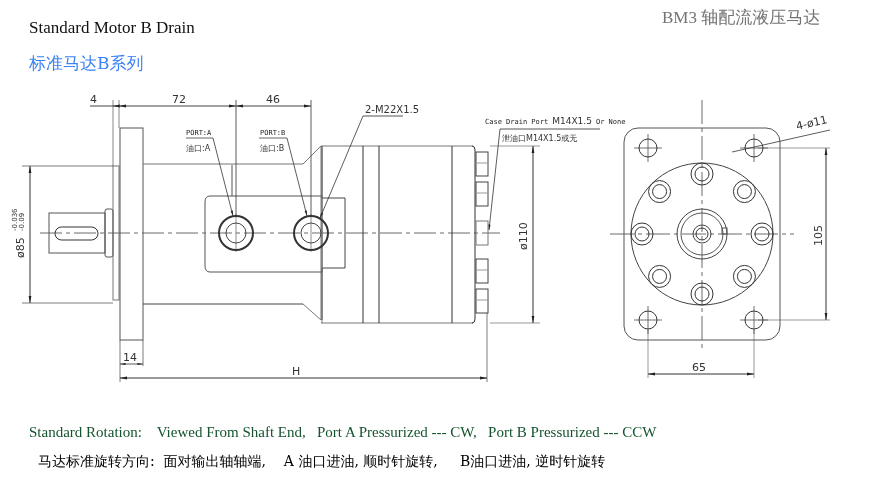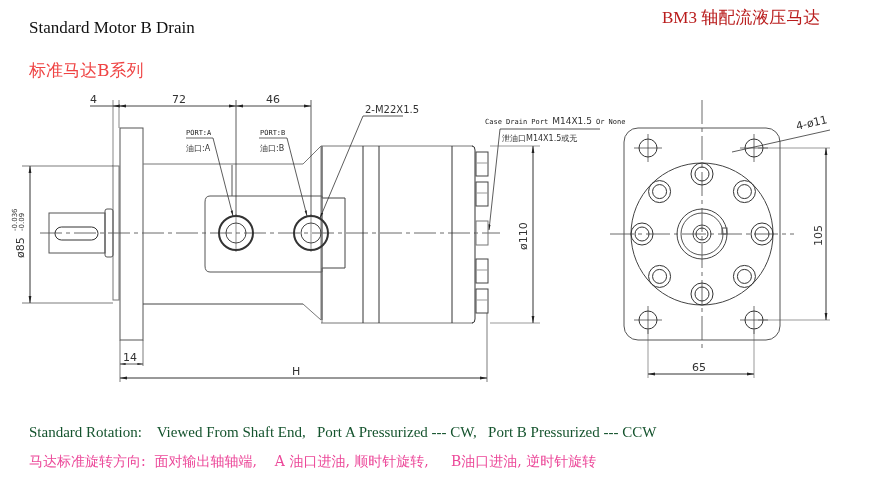--- a/index.html
+++ b/index.html
@@ -1,21 +1,21 @@
 <!DOCTYPE html>
 <html><head>
   <meta charset="utf-8">
   <style>
     html, body { margin: 0; padding: 0; background: #ffffff; }
     body { width: 886px; height: 479px; position: relative; overflow: hidden; }
     .title-en { position: absolute; left: 29px; top: 18px; font-family: "Liberation Serif", serif; font-size: 17px; color: #111; }
-    .title-cn { position: absolute; left: 29px; top: 59px; font-family: "DejaVu Serif", serif; font-size: 17px; color: #ef4444; }
-    .title-right { position: absolute; left: 662px; top: 6px; font-family: "Liberation Serif", "DejaVu Serif", serif; font-size: 17px; color: #b91c1c; }
+    .title-cn { position: absolute; left: 29px; top: 52px; font-family: "DejaVu Serif", serif; font-size: 17px; color: #3b82f6; }
+    .title-right { position: absolute; left: 662px; top: 6px; font-family: "Liberation Serif", "DejaVu Serif", serif; font-size: 17px; color: #737373; }
     .rot-en { position: absolute; left: 29px; top: 424px; font-family: "Liberation Serif", serif; font-size: 15px; color: #14532d; white-space: pre; }
-    .rot-cn { position: absolute; left: 29px; top: 453px; font-family: "DejaVu Serif", serif; font-size: 14px; color: #ec4899; white-space: pre; }
+    .rot-cn { position: absolute; left: 38px; top: 453px; font-family: "DejaVu Serif", serif; font-size: 14px; color: #000000; white-space: pre; }
     svg { position: absolute; left: 0; top: 0; }
     .dim { font-family: "DejaVu Sans", sans-serif; font-size: 11px; fill: #333; }
     .mono { font-family: "DejaVu Sans Mono", monospace; font-size: 7px; fill: #222; }
     .cnsmall { font-family: "DejaVu Sans", sans-serif; font-size: 8px; fill: #333; }
   </style>
 </head>
 <body>
 
 <div class="title-en">Standard Motor B Drain</div>
 <div class="title-cn">标准马达B系列</div>

